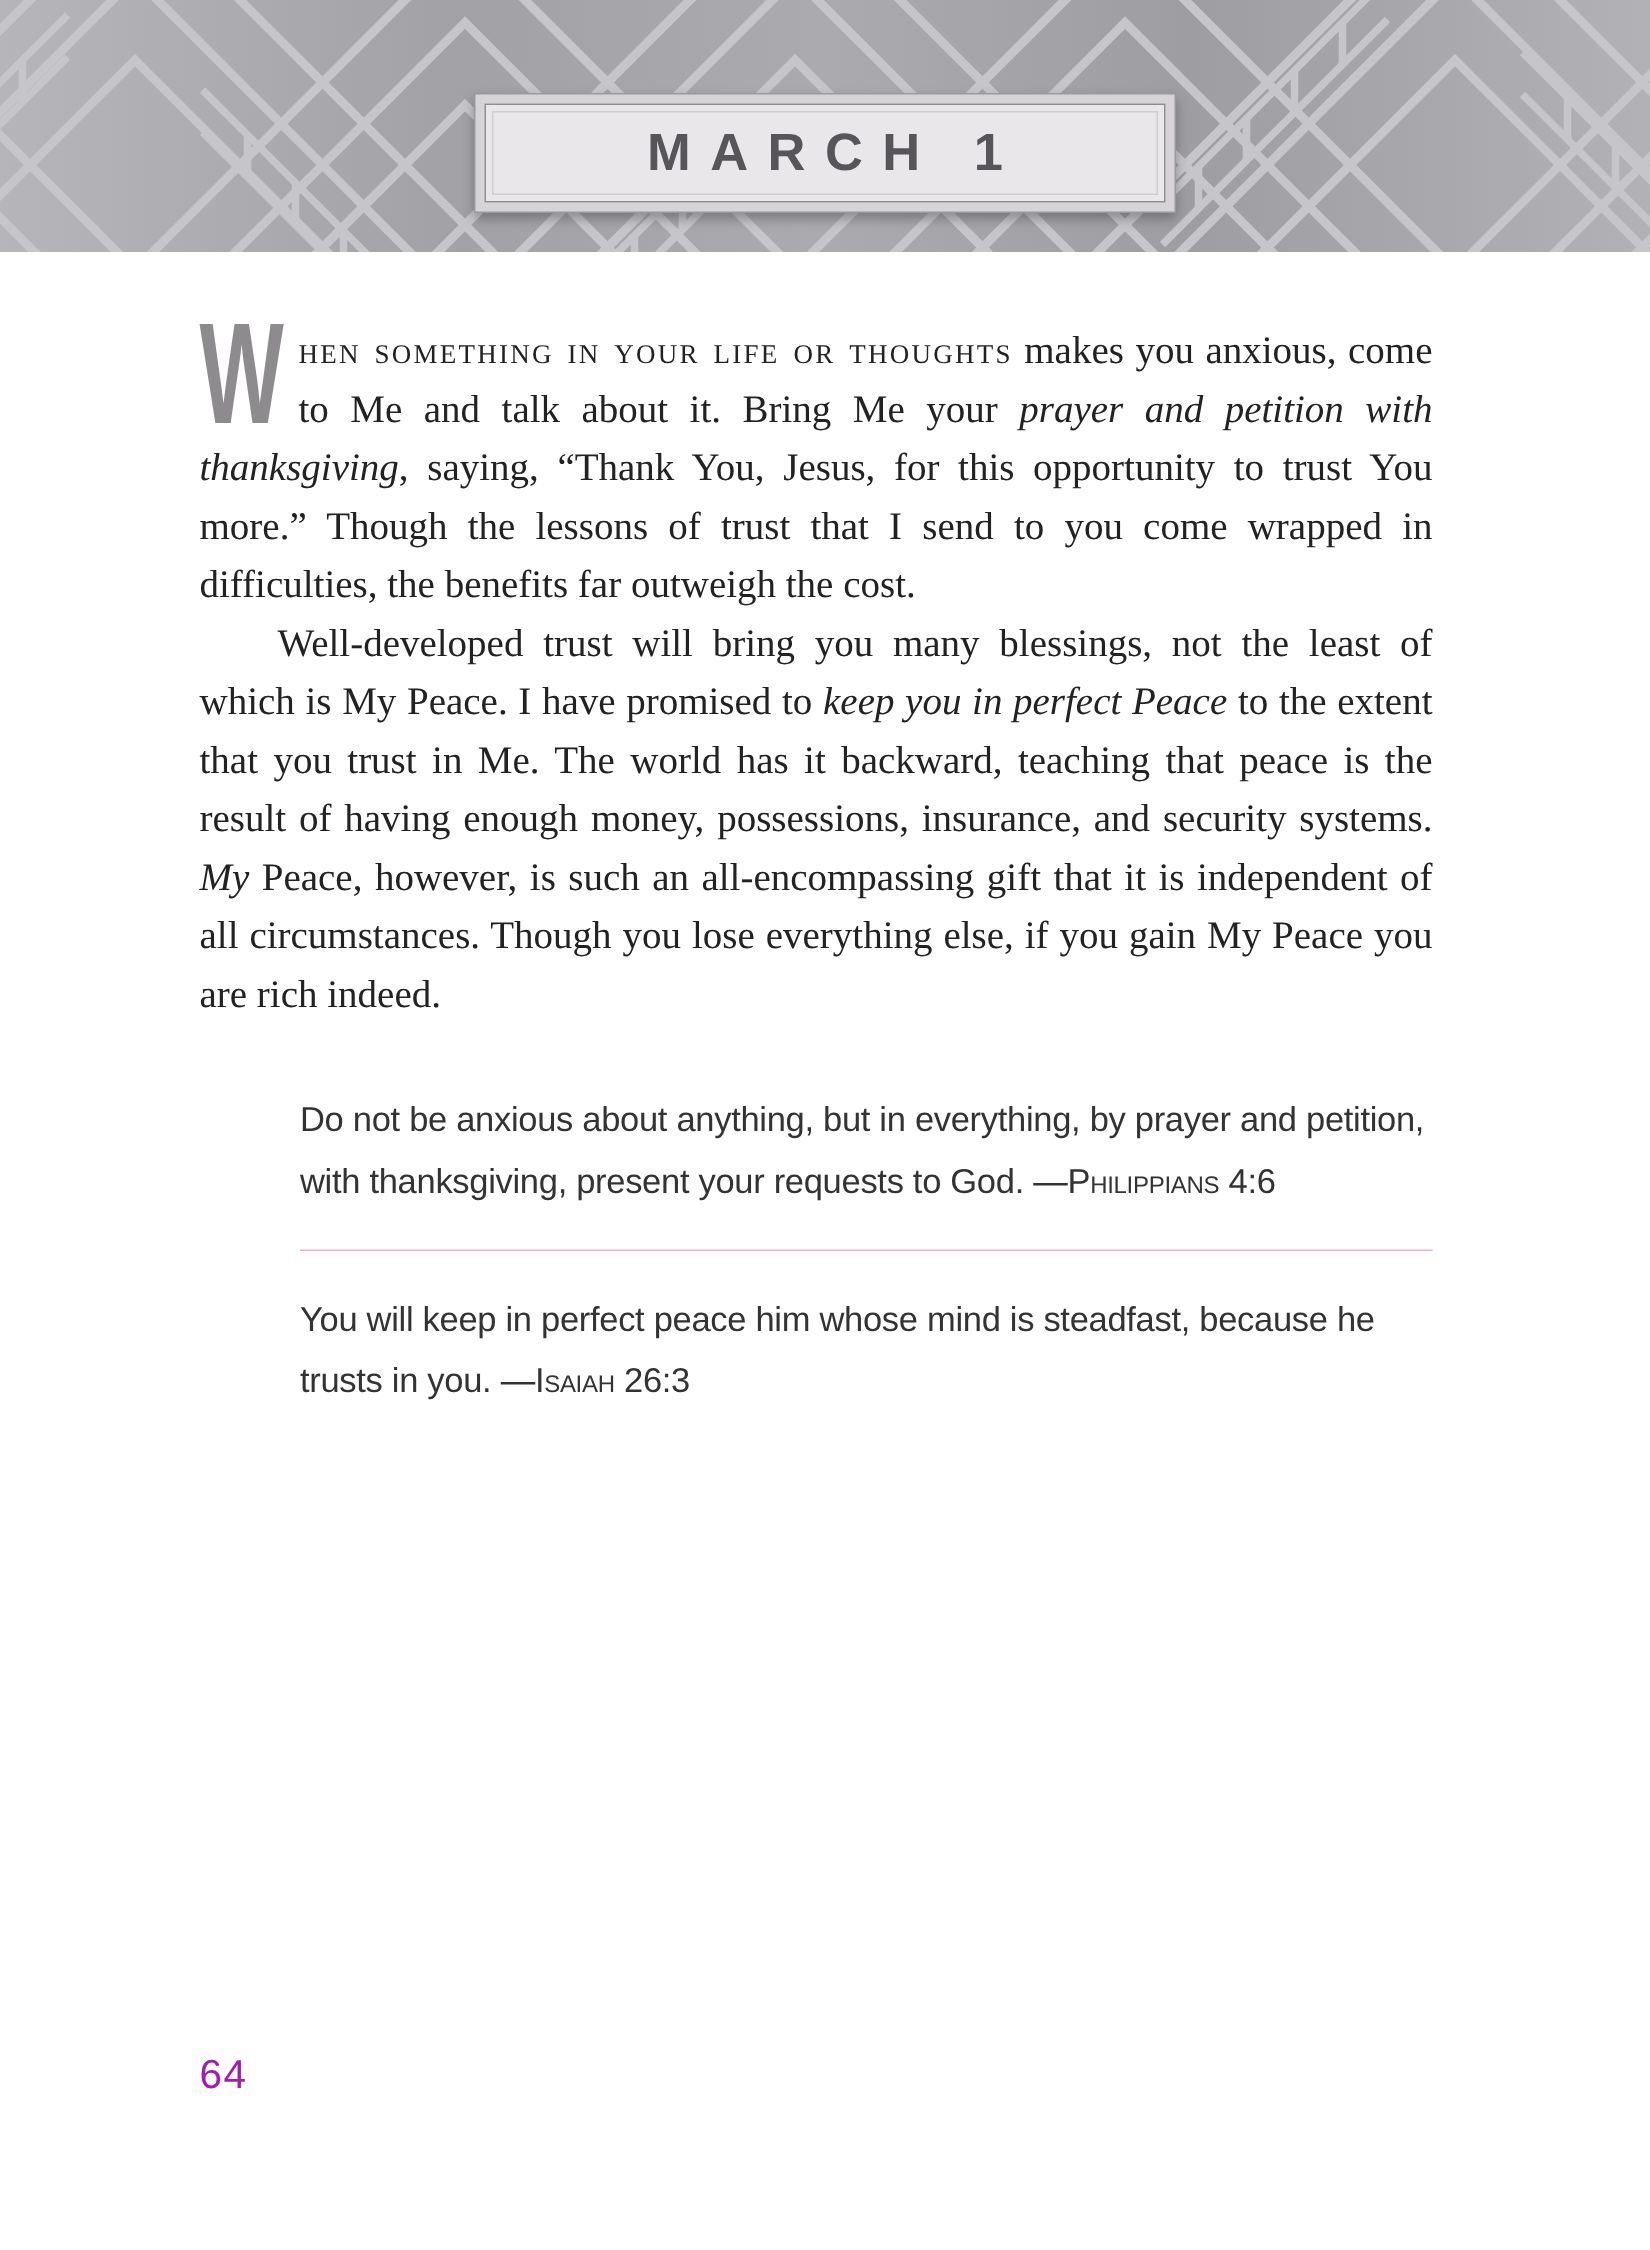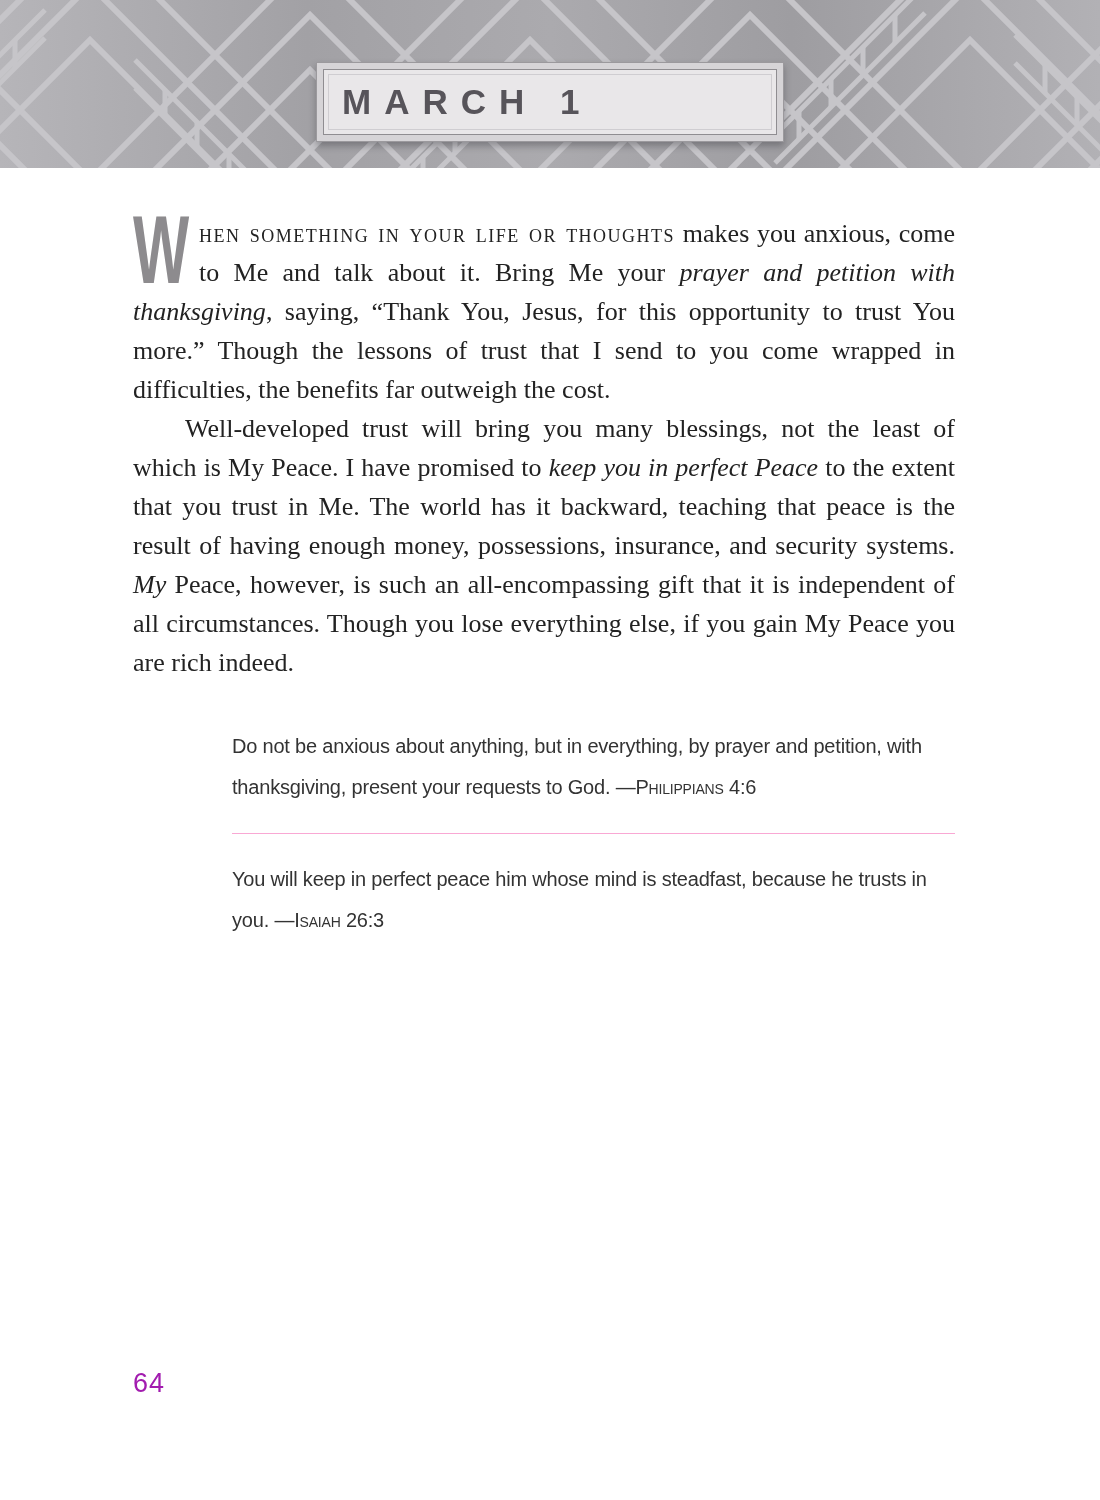--- a/index.html
+++ b/index.html
@@ -39,21 +39,21 @@
     height: 100%;
     background: #e9e7e9;
     border: 1px solid #8f8d91;
     padding: 4px;
   }
   .date-plate-inner {
     height: 100%;
     border: 1px solid #cfcdd1;
     display: flex;
     align-items: center;
-    justify-content: flex-start;
+    justify-content: center;
   }
   .date-title {
     font-family: "Liberation Sans", sans-serif;
     font-size: 35px;
     font-weight: bold;
     letter-spacing: 13px;
     padding-left: 13px; 
     color: #57545a;
     white-space: nowrap;
   }
@@ -86,24 +86,24 @@
   }
   .leadin {
     font-variant: small-caps;
     letter-spacing: 1.5px;
   }
   .it { font-style: italic; }
   .sc { font-variant: small-caps; }
 
   
   .scriptures {
-    margin-left: 99px;
+    margin-left: 67px;
     margin-top: 44px;
     font-family: "Liberation Sans", sans-serif;
-    font-size: 20px;
+    font-size: 23px;
     line-height: 41px;
     letter-spacing: -0.2px;
     color: #333333;
   }
   .scripture { padding: 25px 0; }
   .scripture:first-child { padding-top: 0; }
   .scripture + .scripture { border-top: 1px solid #f9a8d4; }
 
   
   .page-number {

